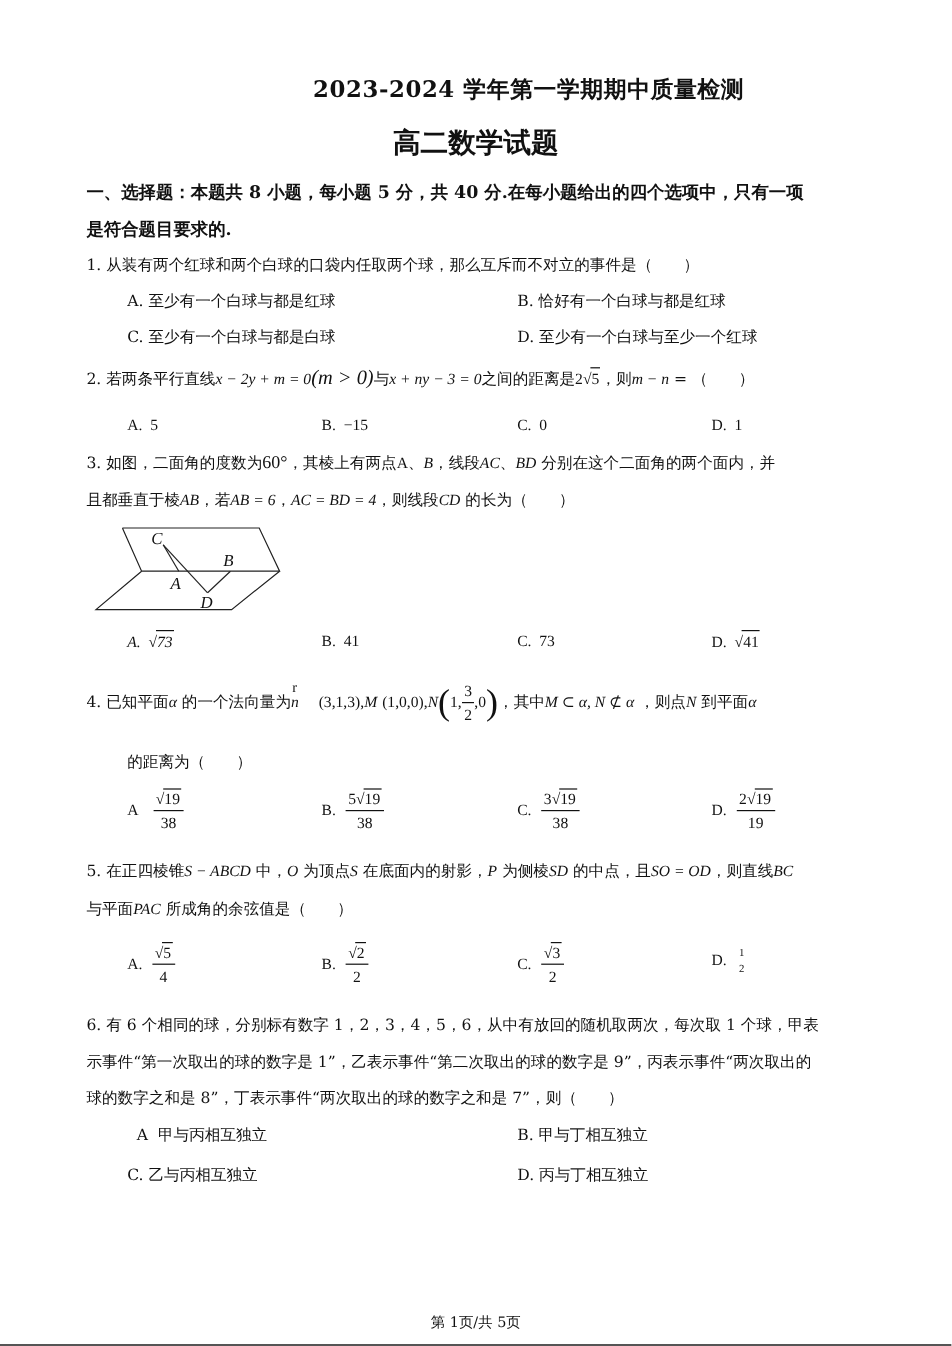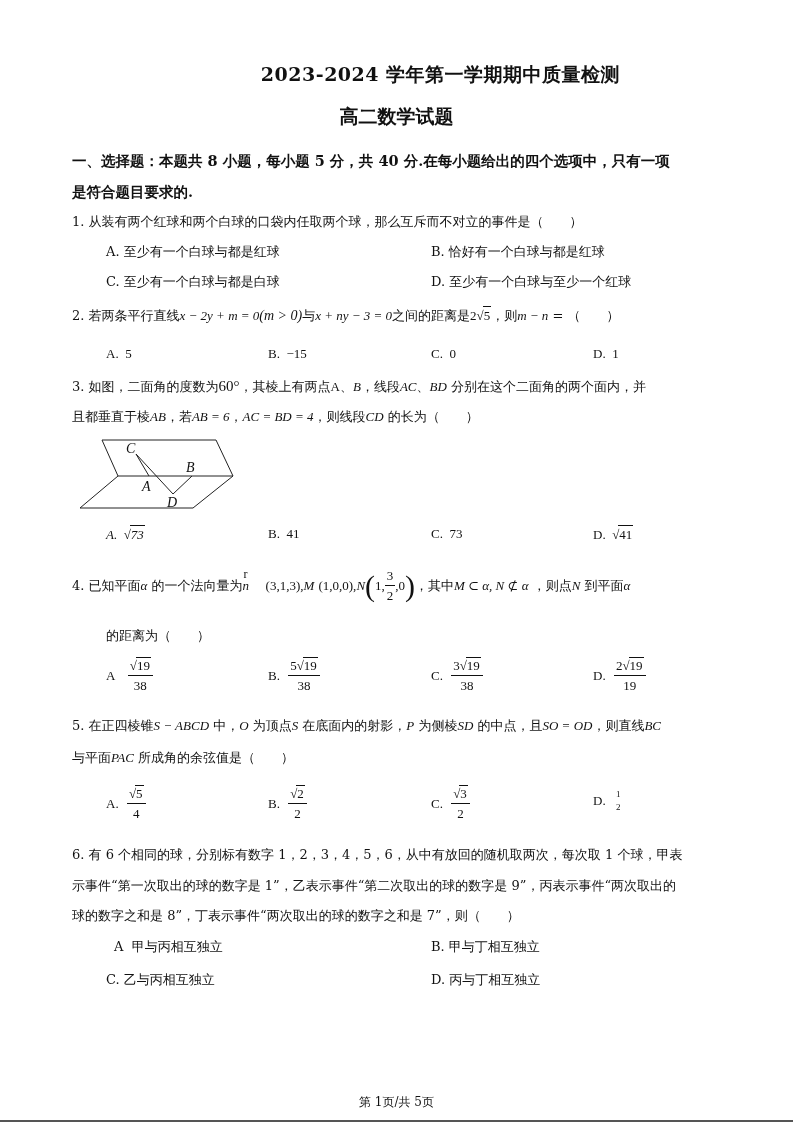--- a/index.html
+++ b/index.html
@@ -2,21 +2,21 @@
 <html><head>
 <meta charset="utf-8">
 <style>
   html, body { margin:0; padding:0; background:#ffffff; }
   body { width:793px; height:1122px; position:relative; overflow:hidden;
          font-family:"DejaVu Serif","Liberation Serif",serif; color:#111; }
   .page { position:absolute; left:0; top:0; width:793px; height:1122px; }
   .title1 { position:absolute; top:62px; left:0; width:793px; text-align:center;
             font-size:19px; font-weight:bold; letter-spacing:0.5px;padding-left:44px; }
   .title2 { position:absolute; top:104px; left:0; width:793px; text-align:center;
-            font-size:19px; font-weight:bold; }
+            font-size:23px; font-weight:bold; }
   .section { position:absolute; left:72px; width:660px; font-size:14.5px; font-weight:bold; line-height:29px; }
   .line { position:absolute; left:72px; font-size:13px; line-height:18px; white-space:nowrap; }
   .opt { position:absolute; font-size:13px; line-height:18px; white-space:nowrap;margin-left:34px; }
   .m { font-family:"Liberation Serif","DejaVu Serif",serif; font-style:italic; }
   .mr { font-family:"Liberation Serif","DejaVu Serif",serif; }
   .sqrt { display:inline-block; border-top:1px solid #111; padding:0 1px; margin-left:-1px; }
   .frac { display:inline-flex; flex-direction:column; align-items:center; vertical-align:middle;
           font-family:"Liberation Serif",serif; font-size:13px; line-height:16px; }
   .frac .num { border-bottom:1px solid #111; padding:0 2px 1px 2px; }
   .frac .den { padding-top:2px; }
@@ -44,21 +44,21 @@
     <span>1.</span>
     <span>从装有两个红球和两个白球的口袋内任取两个球，那么互斥而不对立的事件是（　　）</span>
   </div>
   <div class="opt" style="left:72px; top:243px;"><span>A.</span> <span>至少有一个白球与都是红球</span></div>
   <div class="opt" style="left:397px; top:243px;"><span>B.</span> <span>恰好有一个白球与都是红球</span></div>
   <div class="opt" style="left:72px; top:273px;"><span>C.</span> <span>至少有一个白球与都是白球</span></div>
   <div class="opt" style="left:397px; top:273px;"><span>D.</span> <span>至少有一个白球与至少一个红球</span></div>
 
   <div class="line" style="top:306px;">
     <span>2.</span>
-    <span>若两条平行直线</span><span class="m">x − 2y + m = 0</span><span class="m" style="font-size:14px;">(m &gt; 0)</span><span>与</span><span class="m">x + ny − 3 = 0</span><span>之间的距离是</span><span class="mr">2</span><span class="mr">√</span><span class="sqrt mr">5</span><span>，则</span><span class="m">m − n</span><span> = （　　）</span>
+    <span>若两条平行直线</span><span class="m">x − 2y + m = 0</span><span class="m" style="font-size:17px;">(m &gt; 0)</span><span>与</span><span class="m">x + ny − 3 = 0</span><span>之间的距离是</span><span class="mr">2</span><span class="mr">√</span><span class="sqrt mr">5</span><span>，则</span><span class="m">m − n</span><span> = （　　）</span>
   </div>
   <div class="opt mr" style="left:72px; top:345px;"><span>A.</span>&nbsp; <span>5</span></div>
   <div class="opt mr" style="left:234px; top:345px;"><span>B.</span>&nbsp; <span>−15</span></div>
   <div class="opt mr" style="left:397px; top:345px;"><span>C.</span>&nbsp; <span>0</span></div>
   <div class="opt mr" style="left:559px; top:345px;"><span>D.</span>&nbsp; <span>1</span></div>
 
   <div class="line" style="top:377px;">
     <span>3.</span>
     <span>如图，二面角的度数为</span><span class="mr" style="font-size:15px;">60°</span><span>，其棱上有两点</span><span class="mr">A</span><span>、</span><span class="m">B</span><span>，线段</span><span class="m">AC</span><span>、</span><span class="m">BD</span> <span>分别在这个二面角的两个面内，并</span>
   </div>

